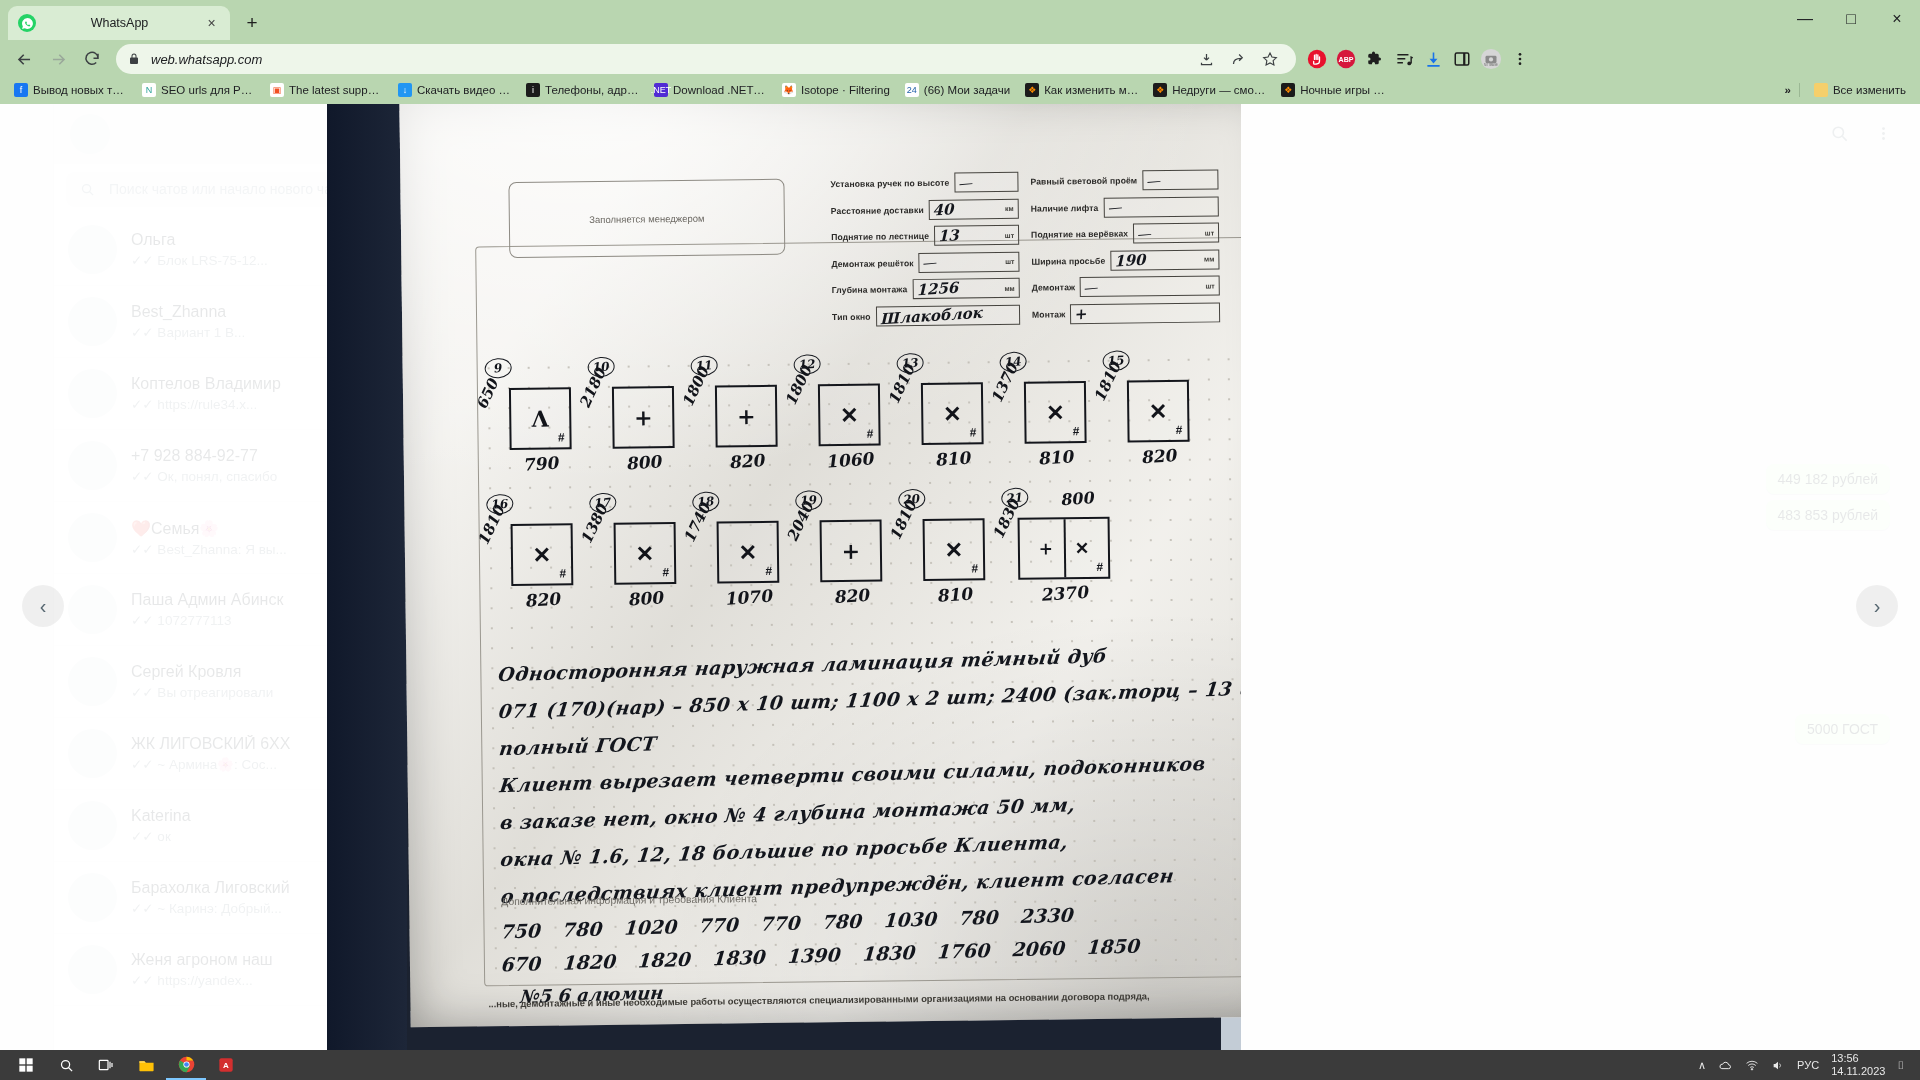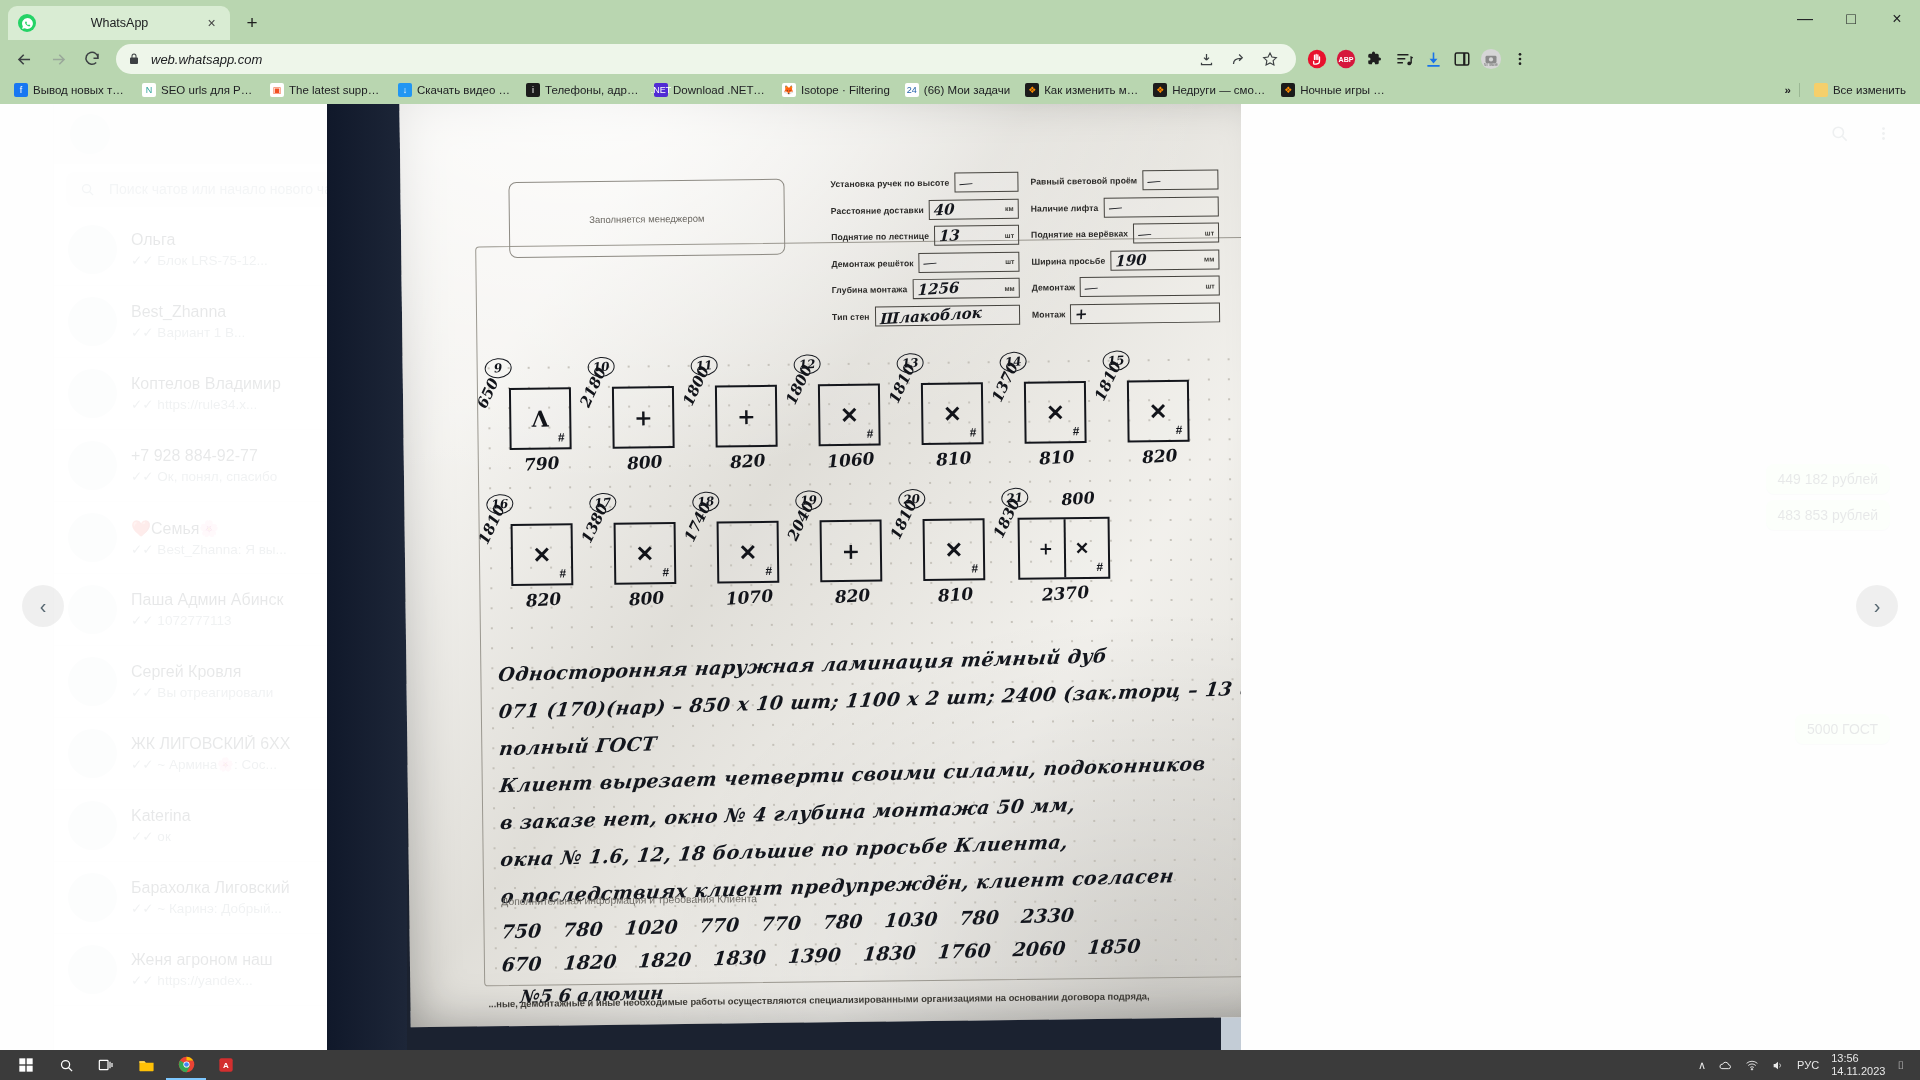--- a/index.html
+++ b/index.html
@@ -603,21 +603,21 @@
               <div class="fcell">
                 <span class="flabel">Демонтаж</span>
                 <span class="fbox">
                   <span class="dash">—</span>
                   <span class="unit">шт</span>
                 </span>
               </div>
             </div>
             <div class="frow">
               <div class="fcell">
-                <span class="flabel">Тип стен</span>
+                <span class="flabel">Тип окно</span>
                 <span class="fbox">
                   <span class="hw">Шлакоблок</span>
                   <span class="unit"></span>
                 </span>
               </div>
               <div class="fcell">
                 <span class="flabel">Монтаж</span>
                 <span class="fbox">
                   <span class="hw">+</span>
                   <span class="unit"></span>

